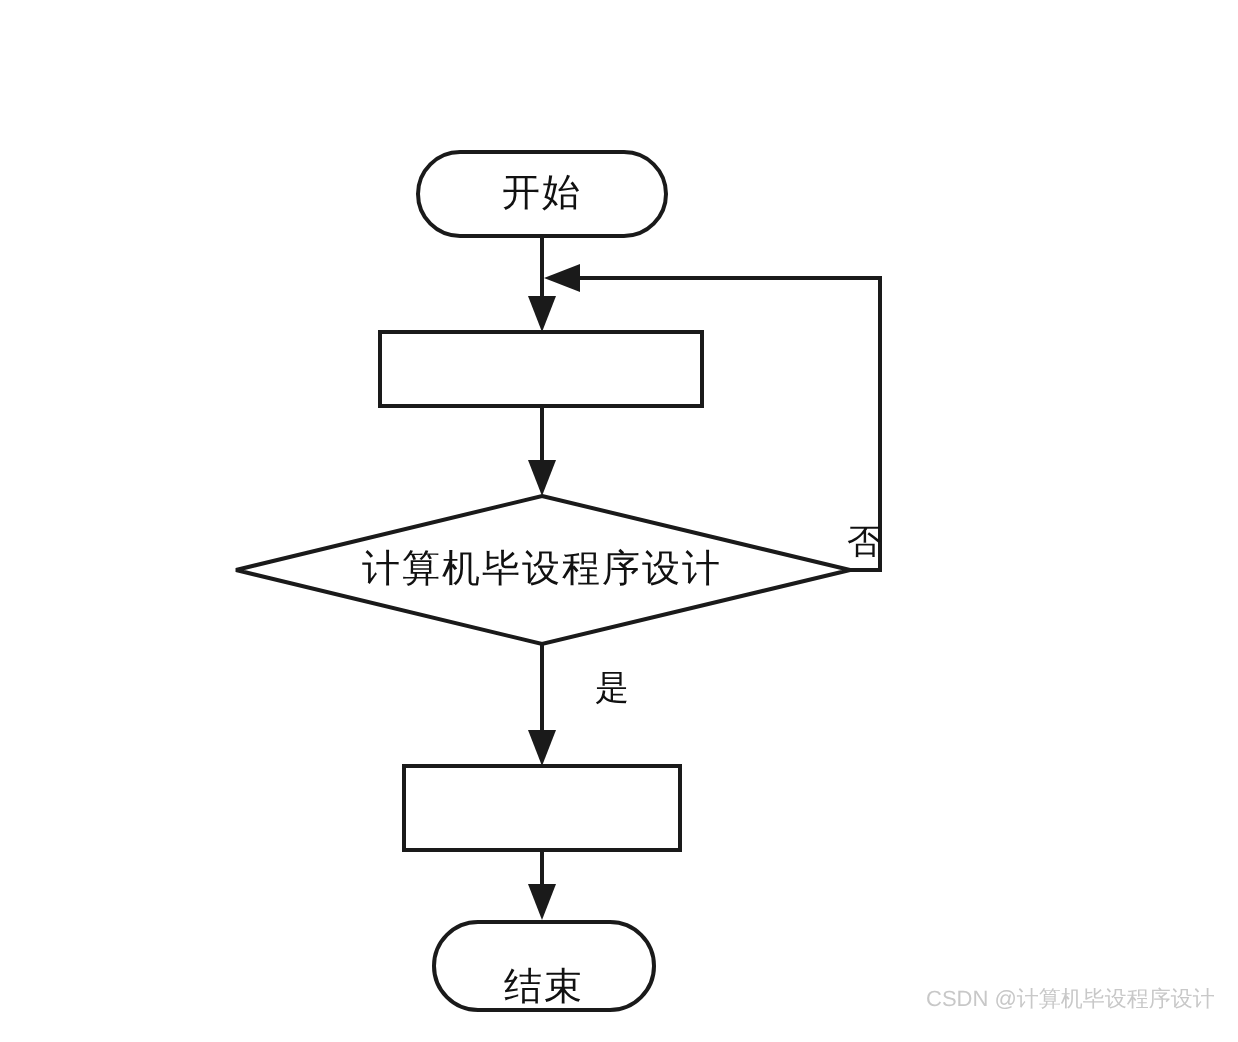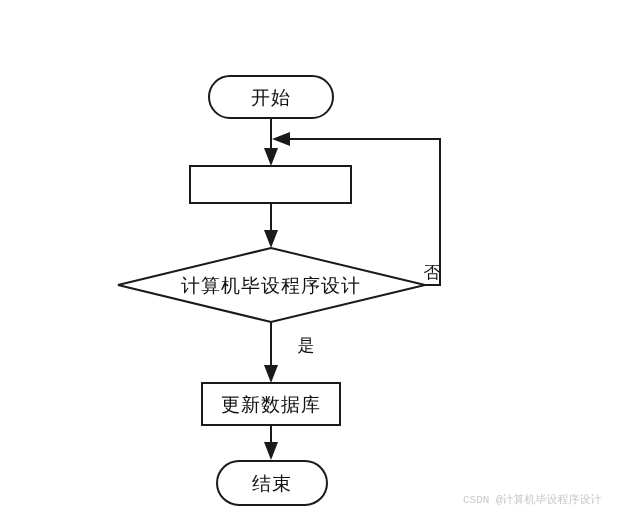--- a/index.html
+++ b/index.html
@@ -54,21 +54,21 @@
     color: #111111;
     font-family: "DejaVu Sans", "Liberation Sans", sans-serif;
     font-size: 17px;
     line-height: 1;
     white-space: nowrap;
     transform: translate(-50%, -50%);
   }
   .watermark {
     position: absolute;
     color: #c8c8c8;
-    font-family: Liberation Mono, monospace;
+    font-family: Liberation Sans, sans-serif;
     font-size: 11px;
     line-height: 1.1;
     white-space: nowrap;
   }
 </style>
 </head>
 <body>
 
 <div id="canvas">
 
@@ -98,23 +98,22 @@
     <polygon class="arrow-head" points="271,460 264,442 278,442"></polygon>
 
     <rect class="node-shape" x="217" y="461" width="110" height="44" rx="22" ry="22"></rect>
   </svg>
 
   <div class="node-label" style="left:271px; top:97px;">开始</div>
 
 
   <div class="node-label" style="left:271px; top:285px;">计算机毕设程序设计</div>
 
-  <div class="node-label" style="left:271px; top:404px;">更新数据库</div>
 
-  <div class="node-label" style="left:272px; top:483px;">结束</div>
+  <div class="node-label" style="left:272px; top:494px;">结束</div>
 
   <div class="edge-label" style="left:432px; top:272px;">否</div>
 
   <div class="edge-label" style="left:306px; top:345px;">是</div>
 
   <div class="watermark" style="left:463px; top:494px;">CSDN @计算机毕设程序设计</div>
 
 </div>
 
 </body></html>

